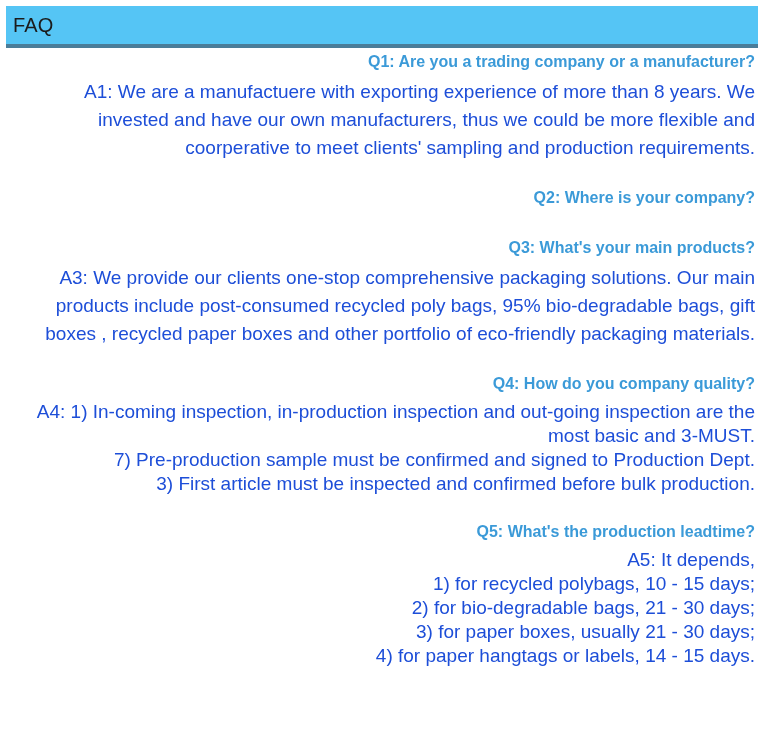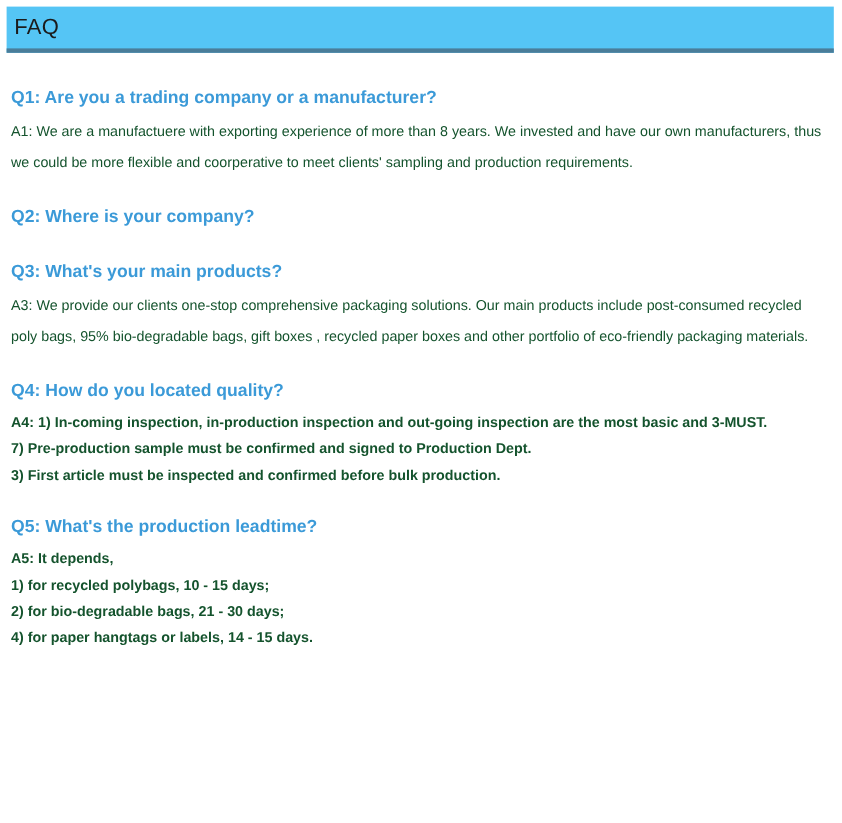--- a/index.html
+++ b/index.html
@@ -41,51 +41,51 @@
     color: #1b1b1b;
     line-height: 1;
     padding-left: 7px;
     letter-spacing: 0.2px;
   }
 
   
   .faq-body {
     position: absolute;
     left: 10px;
-    top: 76px;
+    top: 48px;
     width: 745px;
+    text-align: right;
   }
 
   .qa-block {
     margin-bottom: 22px;
   }
   .qa-block:last-child {
     margin-bottom: 12px;
   }
 
   .qa-question {
     font-size: 16px;
     font-weight: bold;
     color: #3b9ad8;
     line-height: 28px;
     margin: 0 0 2px 0;
   }
 
   .qa-answer {
-    font-size: 13px;
+    font-size: 19px;
     font-weight: 400;
-    color: #14532d;
+    color: #1d4ed8;
     line-height: 28px;
     margin: 0;
   }
 
   
   .qa-answer.list-lines {
     line-height: 24px;
-    font-weight: bold;
   }
   .qa-answer .ans-line {
     display: block;
   }
 </style>
 </head>
 <body>
 
 <div class="page">
 
@@ -107,32 +107,33 @@
     </div>
 
     <div class="qa-block">
       <p class="qa-question">Q3: What's your main products?</p>
       <p class="qa-answer">
         <span class="ans-line">A3: We provide our clients one-stop comprehensive packaging solutions. Our main products include post-consumed recycled poly bags, 95% bio-degradable bags, gift boxes , recycled paper boxes and other portfolio of eco-friendly packaging materials.</span>
       </p>
     </div>
 
     <div class="qa-block">
-      <p class="qa-question">Q4: How do you located quality?</p>
+      <p class="qa-question">Q4: How do you company quality?</p>
       <p class="qa-answer list-lines">
         <span class="ans-line">A4: 1) In-coming inspection, in-production inspection and out-going inspection are the most basic and 3-MUST.</span>
         <span class="ans-line">7) Pre-production sample must be confirmed and signed to Production Dept.</span>
         <span class="ans-line">3) First article must be inspected and confirmed before bulk production.</span>
       </p>
     </div>
 
     <div class="qa-block">
       <p class="qa-question">Q5: What's the production leadtime?</p>
       <p class="qa-answer list-lines">
         <span class="ans-line">A5: It depends,</span>
         <span class="ans-line">1) for recycled polybags, 10 - 15 days;</span>
         <span class="ans-line">2) for bio-degradable bags, 21 - 30 days;</span>
+        <span class="ans-line">3) for paper boxes, usually 21 - 30 days;</span>
         <span class="ans-line">4) for paper hangtags or labels, 14 - 15 days.</span>
       </p>
     </div>
 
   </div>
 </div>
 
 </body></html>

